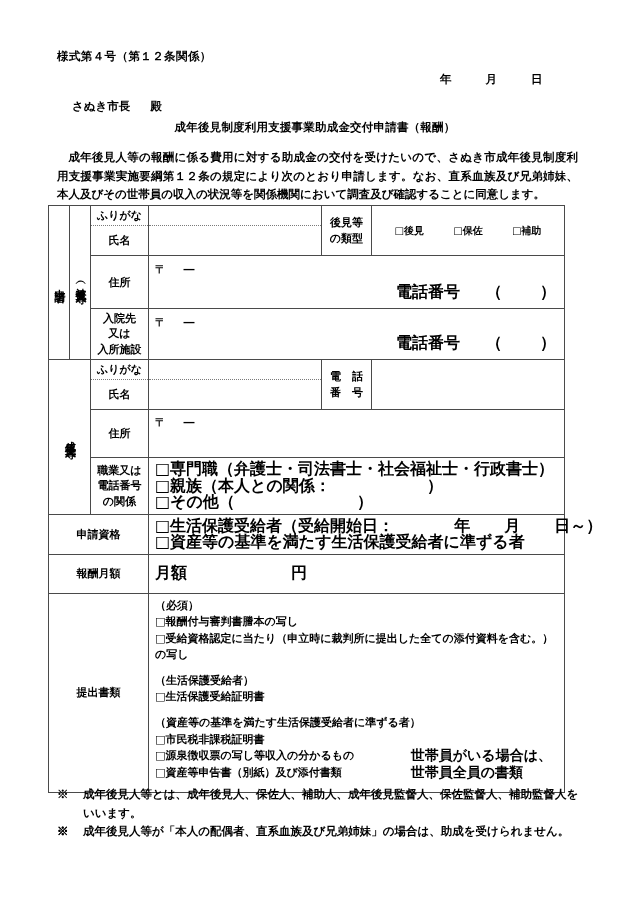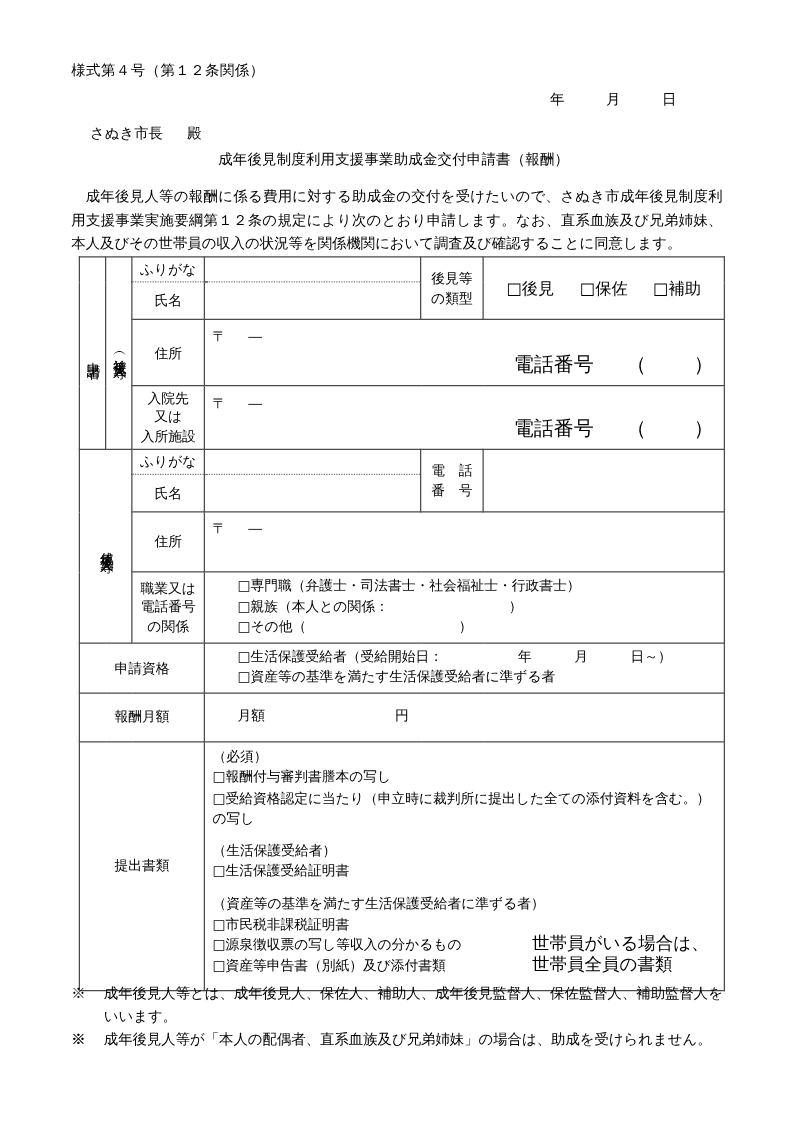--- a/index.html
+++ b/index.html
@@ -13,20 +13,21 @@
     font-family: "DejaVu Serif", "Liberation Serif", serif;
     color: #000000;
     position: relative;
     overflow: hidden;
   }
   .page {
     position: absolute;
     left: 0; top: 0;
     width: 630px;
     height: 903px;
+    font-weight: bold;
   }
 
   
   .form-no {
     position: absolute;
     left: 57px; top: 49px;
     font-size: 11.5px;
     letter-spacing: 0.4px;
     white-space: nowrap;
   }
@@ -60,21 +61,21 @@
     font-size: 11.5px;
     line-height: 18.5px;
     text-align: justify;
     text-justify: inter-character;
     text-indent: 11.5px;
   }
 
   
   .tbl {
     position: absolute;
-    left: 63px; top: 205px;
+    left: 48px; top: 205px;
     width: 516px;
     border-collapse: collapse;
     table-layout: fixed;
     font-size: 11px;
   }
   .tbl td {
     border: 1px solid #4a4a4a;
     padding: 0;
     vertical-align: middle;
     background: #fff;
@@ -134,24 +135,24 @@
     white-space: nowrap;
   }
   .tel .sp1 { display: inline-block; width: 26px; }
   .tel .sp2 { display: inline-block; width: 38px; }
 
   .chk { white-space: nowrap; }
   .kind-row {
     display: flex;
     justify-content: space-around;
     padding: 0 8px;
-    font-size: 13px;
-  }
-
-  .list { line-height: 16.5px; padding: 3px 6px; font-size: 11px; margin-left: 20px; }
+    font-size: 10px;
+  }
+
+  .list { line-height: 16.5px; padding: 3px 6px; font-size: 16px; }
   .list div { white-space: nowrap; }
 
   .sp-s { display: inline-block; width: 34px; }
   .sp-m { display: inline-block; width: 60px; }
   .sp-l { display: inline-block; width: 96px; }
 
   .docs {
     position: relative;
     line-height: 16.6px;
     padding: 4px 6px 4px 6px;

